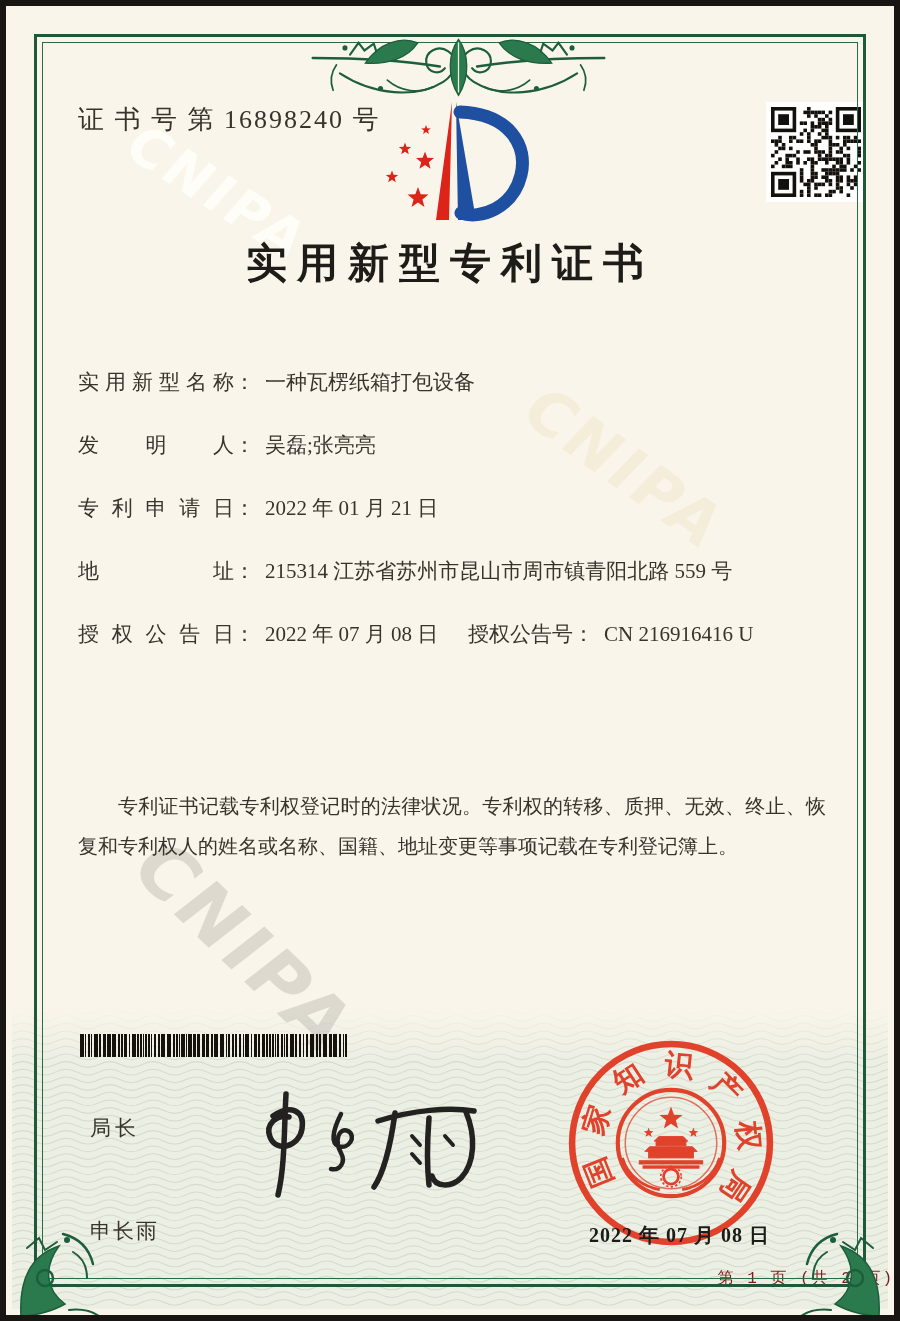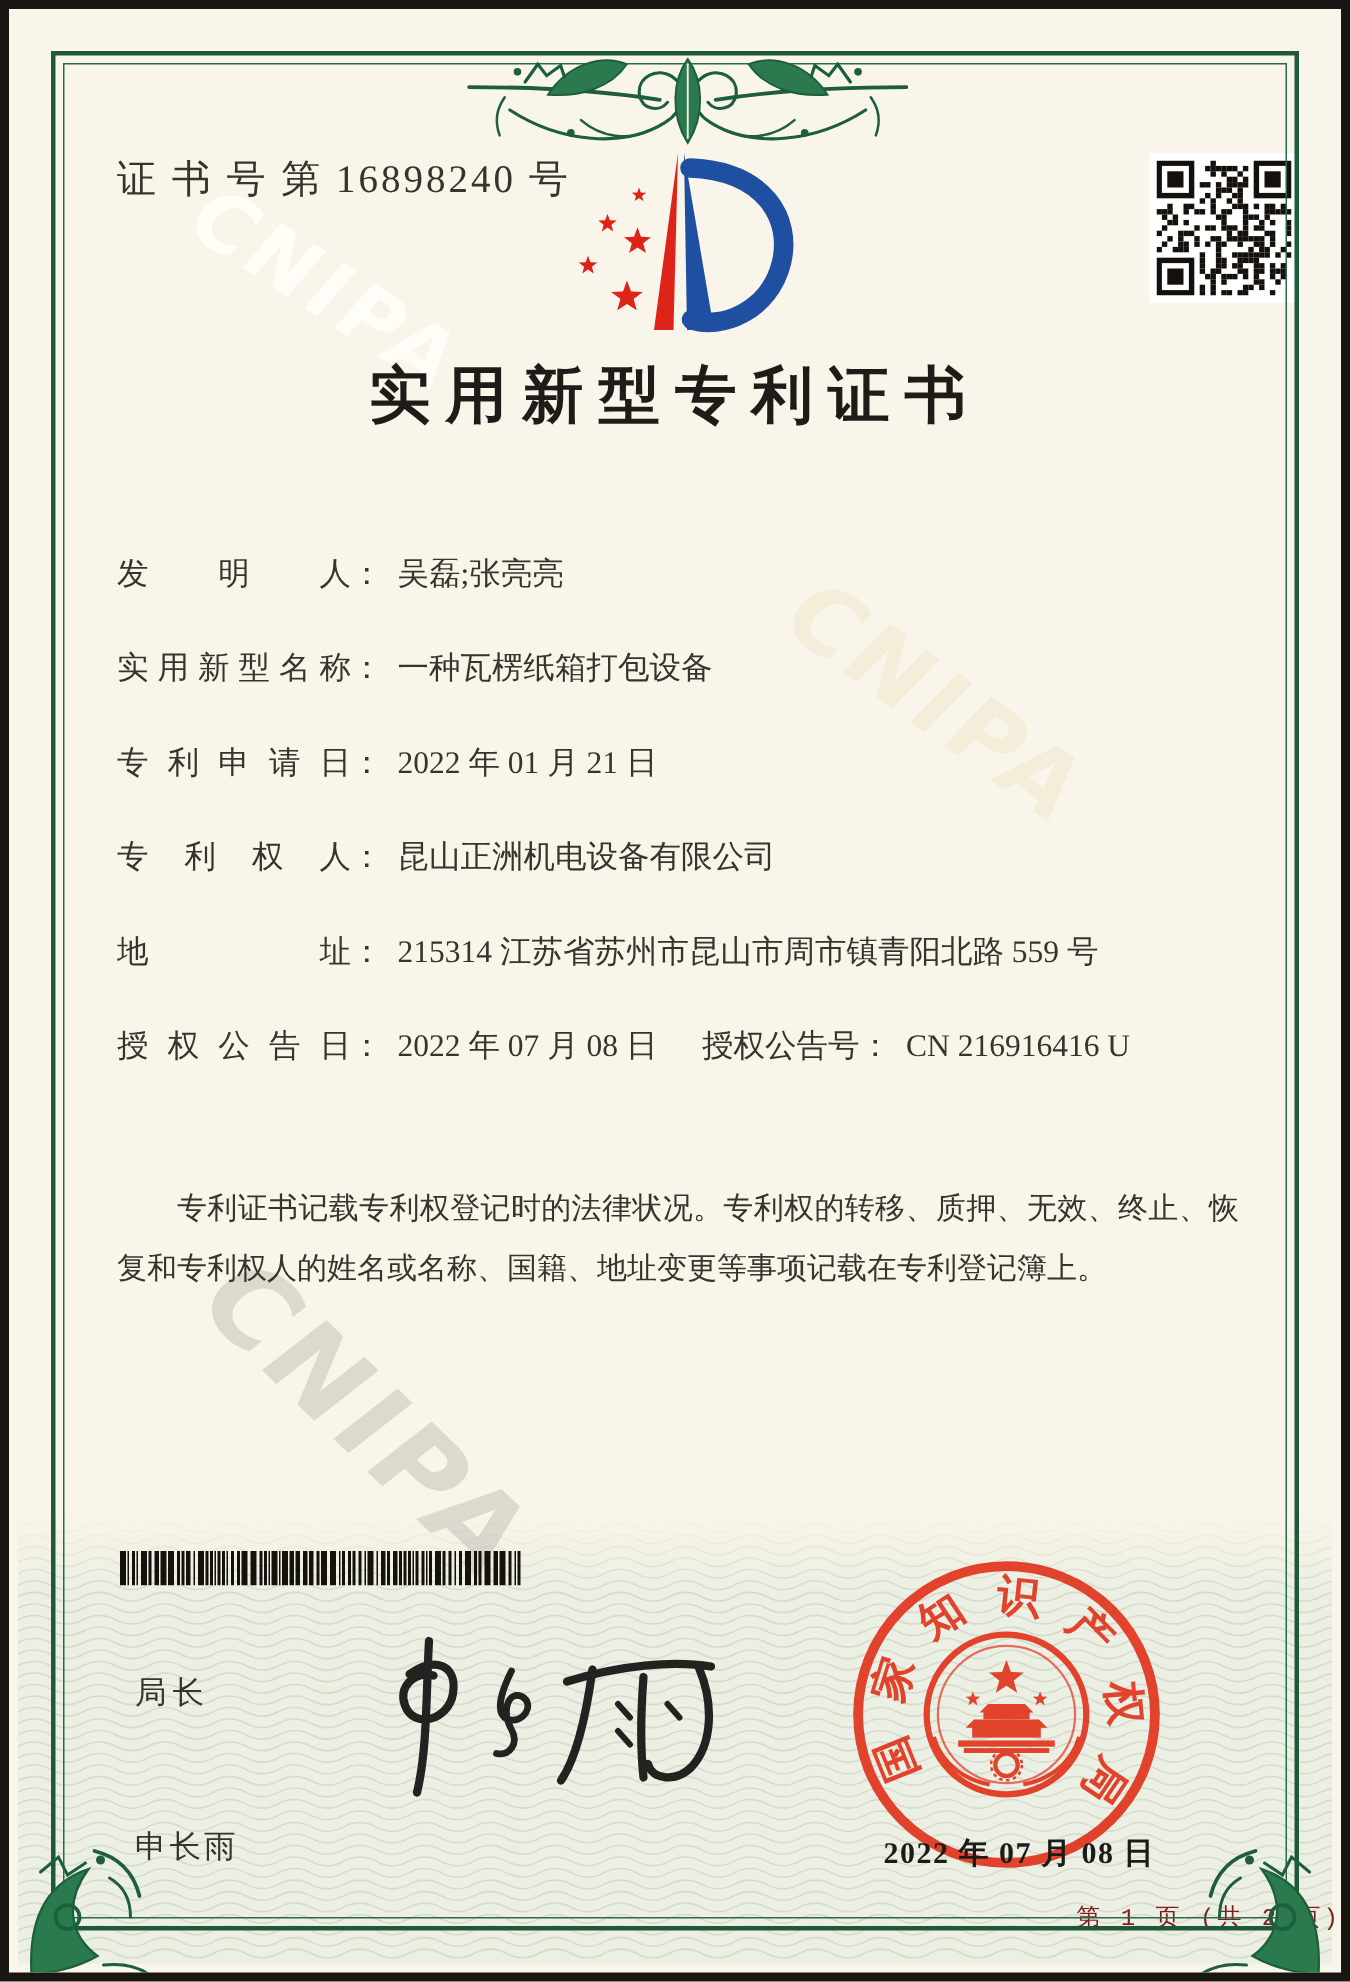--- a/index.html
+++ b/index.html
@@ -380,30 +380,27 @@
       </g>
     <path d="M116,6 L100,124 L113,124 Z" fill="#dd2419"></path>
     <path d="M120,6 L122,124 L140,124 Z" fill="#1f4fa0"></path>
     <path d="M124,16 C174,18 192,50 185,79 C177,112 144,124 125,117" fill="none" stroke="#1f4fa0" stroke-width="13" stroke-linecap="round"></path>
   </svg>
 
   <div class="title">实用新型专利证书</div>
 
   <div class="fields">
     <div class="row">
+      <span class="flabel">实用新型名称</span><span class="colon">：</span><span>一种瓦楞纸箱打包设备</span>
+    </div>
+    <div class="row">
       <span class="flabel">发明人</span><span class="colon">：</span><span>吴磊;张亮亮</span>
     </div>
     <div class="row">
-      <span class="flabel">实用新型名称</span><span class="colon">：</span><span>一种瓦楞纸箱打包设备</span>
-    </div>
-    <div class="row">
       <span class="flabel">专利申请日</span><span class="colon">：</span><span>2022 年 01 月 21 日</span>
-    </div>
-    <div class="row">
-      <span class="flabel">专利权人</span><span class="colon">：</span><span>昆山正洲机电设备有限公司</span>
     </div>
     <div class="row">
       <span class="flabel">地址</span><span class="colon">：</span><span>215314 江苏省苏州市昆山市周市镇青阳北路 559 号</span>
     </div>
     <div class="row grant">
       <span class="g1">
         <span class="flabel">授权公告日</span><span class="colon">：</span><span>2022 年 07 月 08 日</span>
       </span>
       <span>
         <span>授权公告号</span><span class="colon">：</span><span>CN 216916416 U</span>

